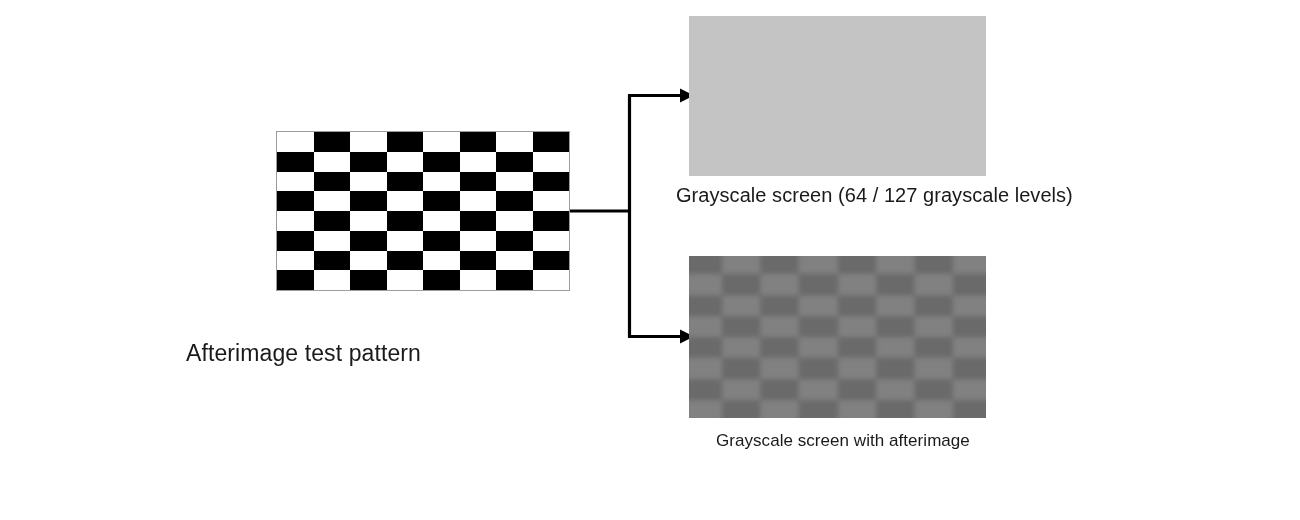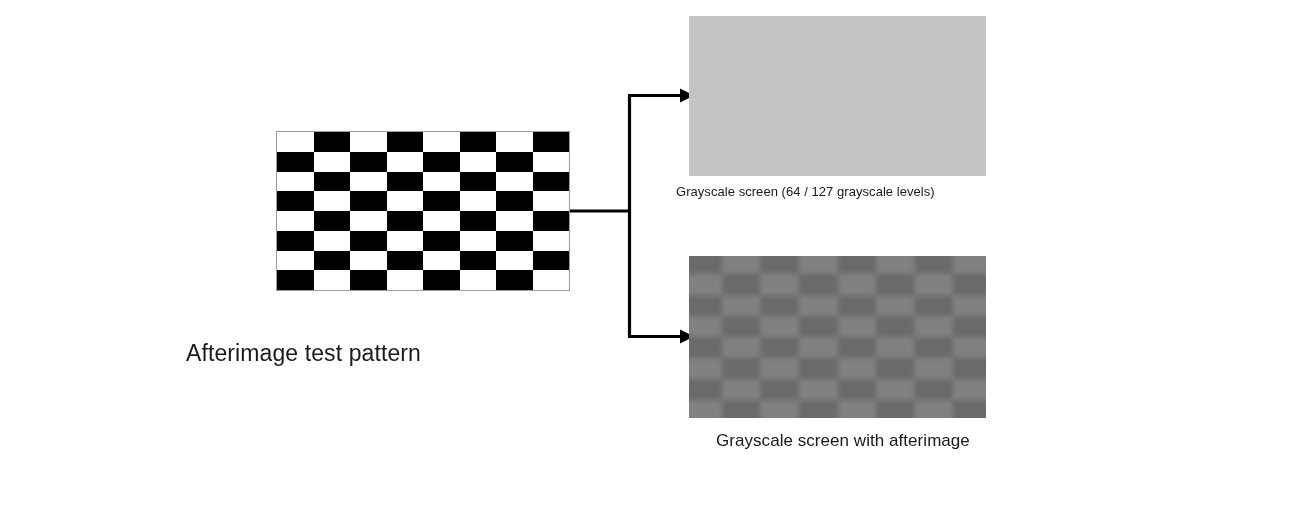--- a/index.html
+++ b/index.html
@@ -62,21 +62,21 @@
     left: 689px;
     top: 16px;
     width: 297px;
     height: 160px;
     background: #c4c4c4;
   }
   .screen-caption-top {
     position: absolute;
     left: 676px;
     top: 184px;
-    font-size: 13px;
+    font-size: 20px;
     color: #1a1a1a;
     letter-spacing: 0.05px;
     white-space: nowrap;
   }
 
   
   #afterimage-screen {
     position: absolute;
     left: 689px;
     top: 256px;

